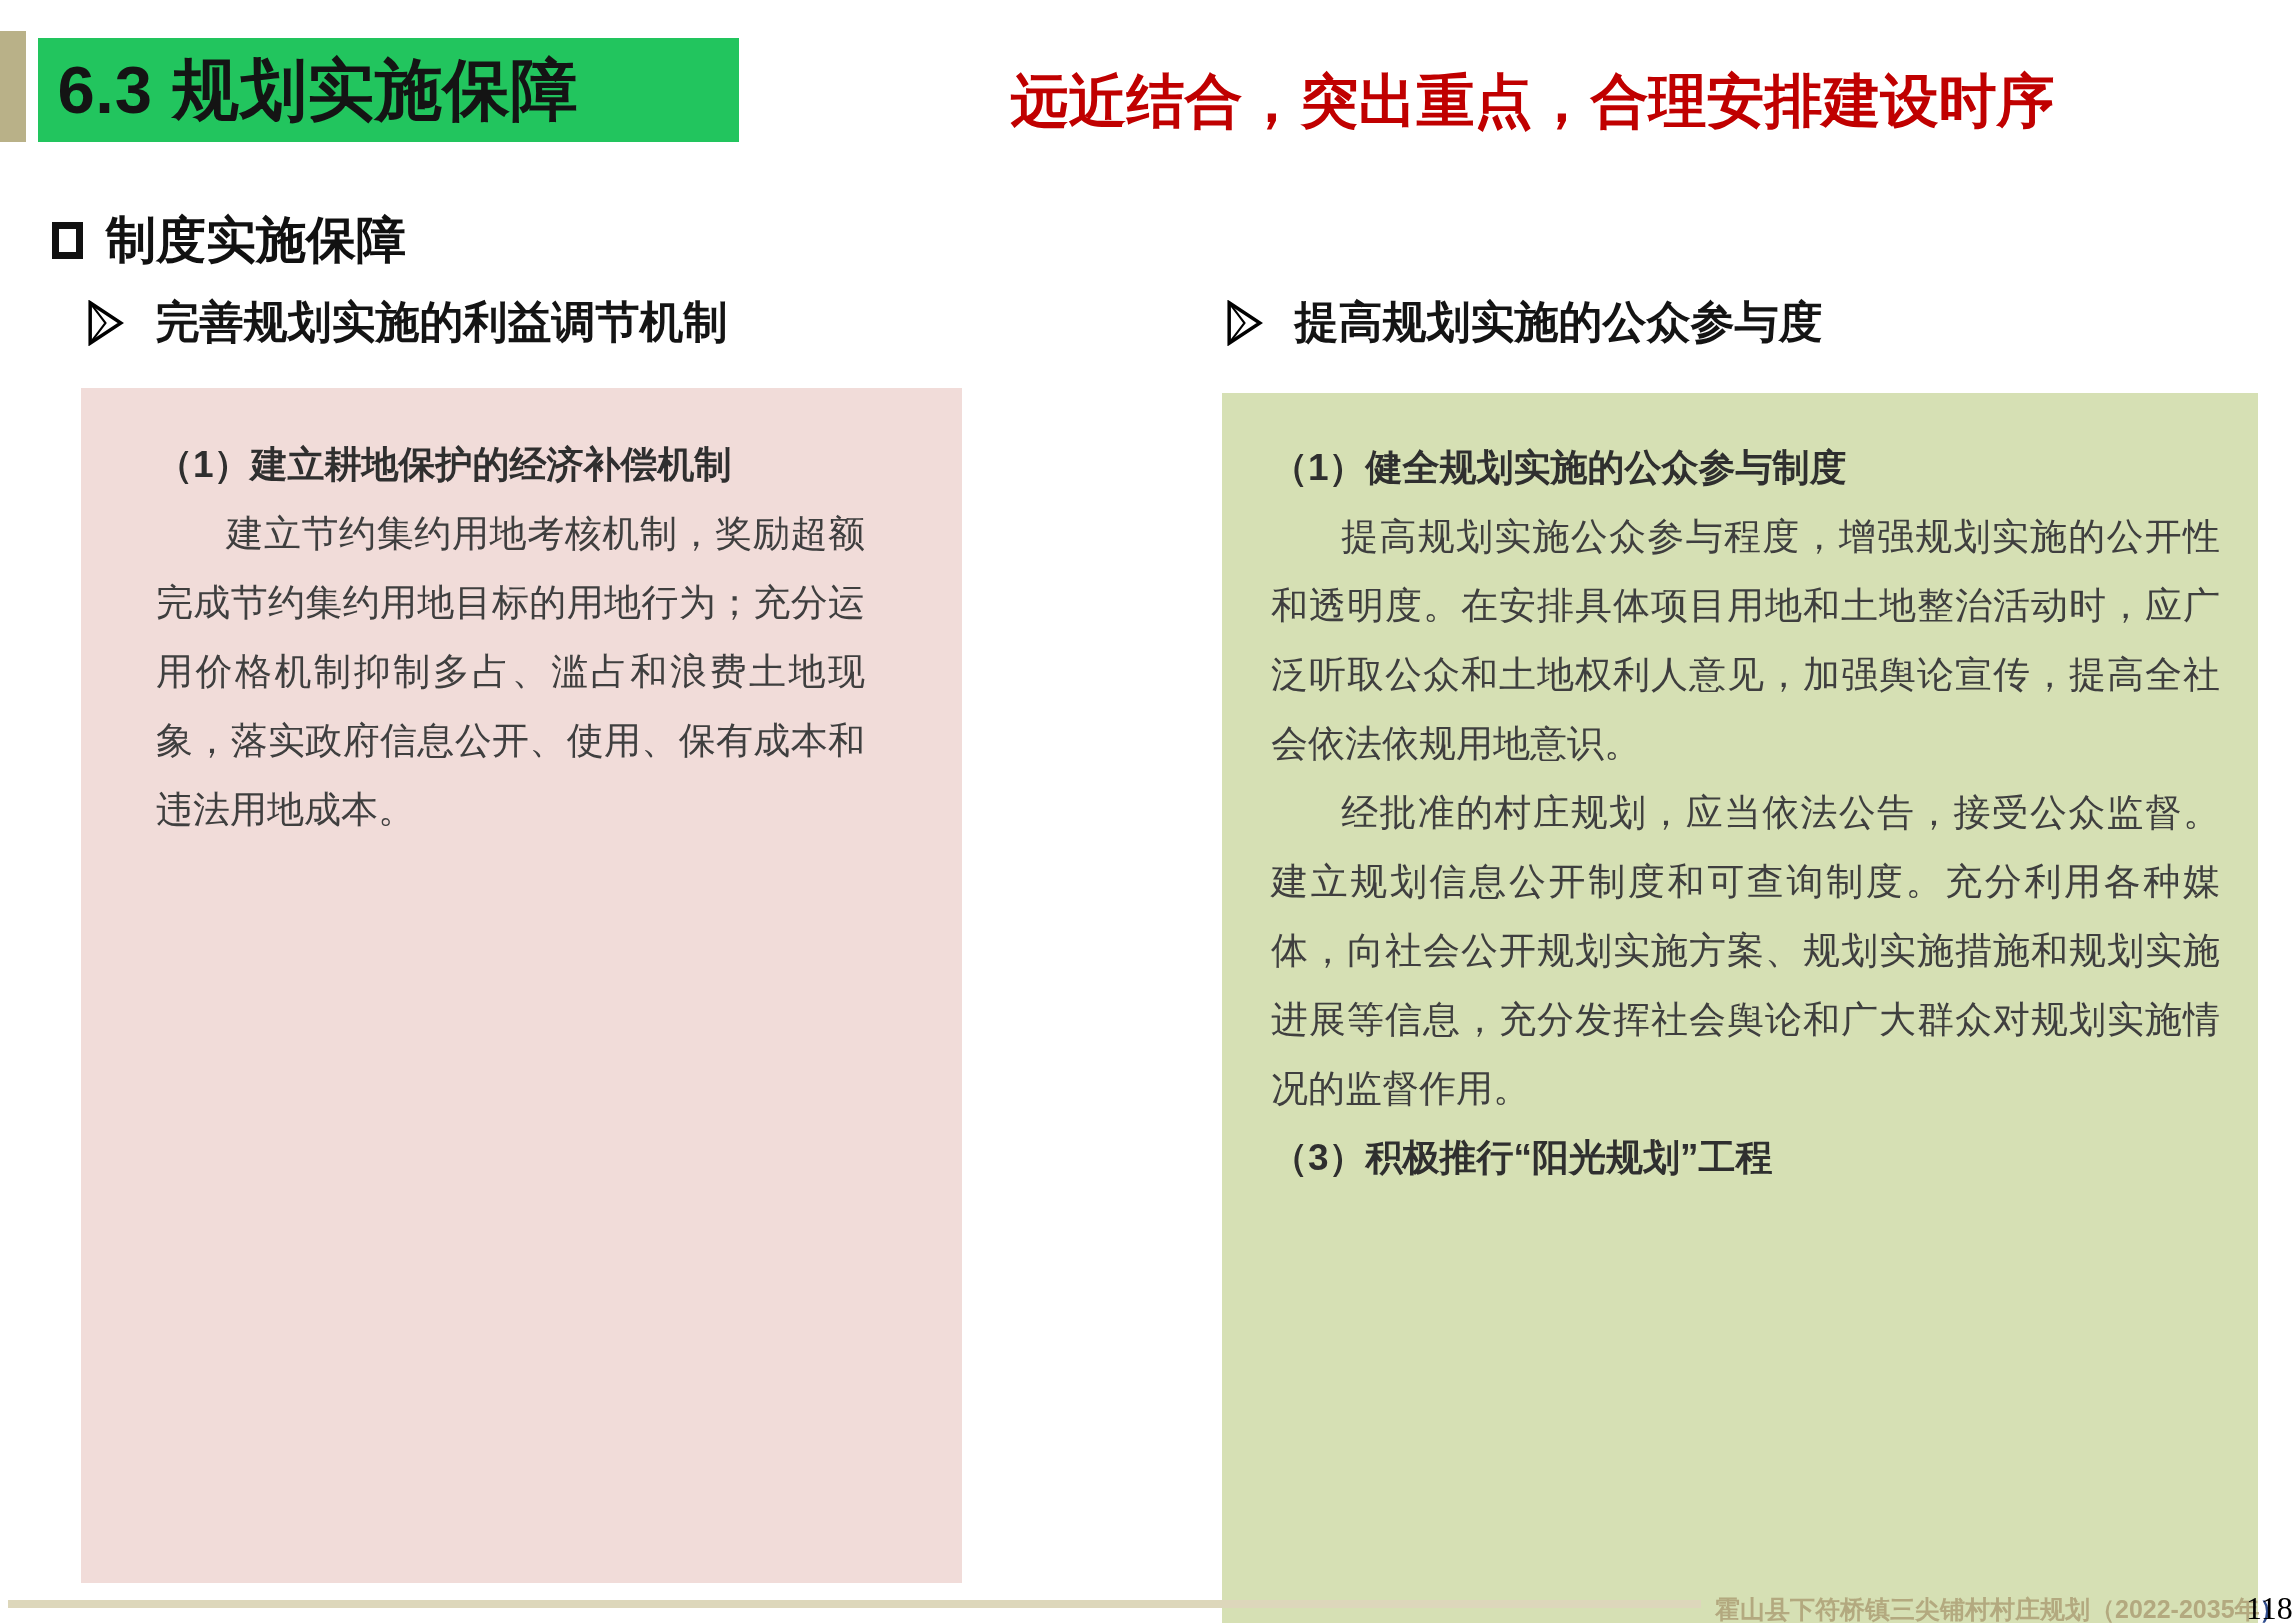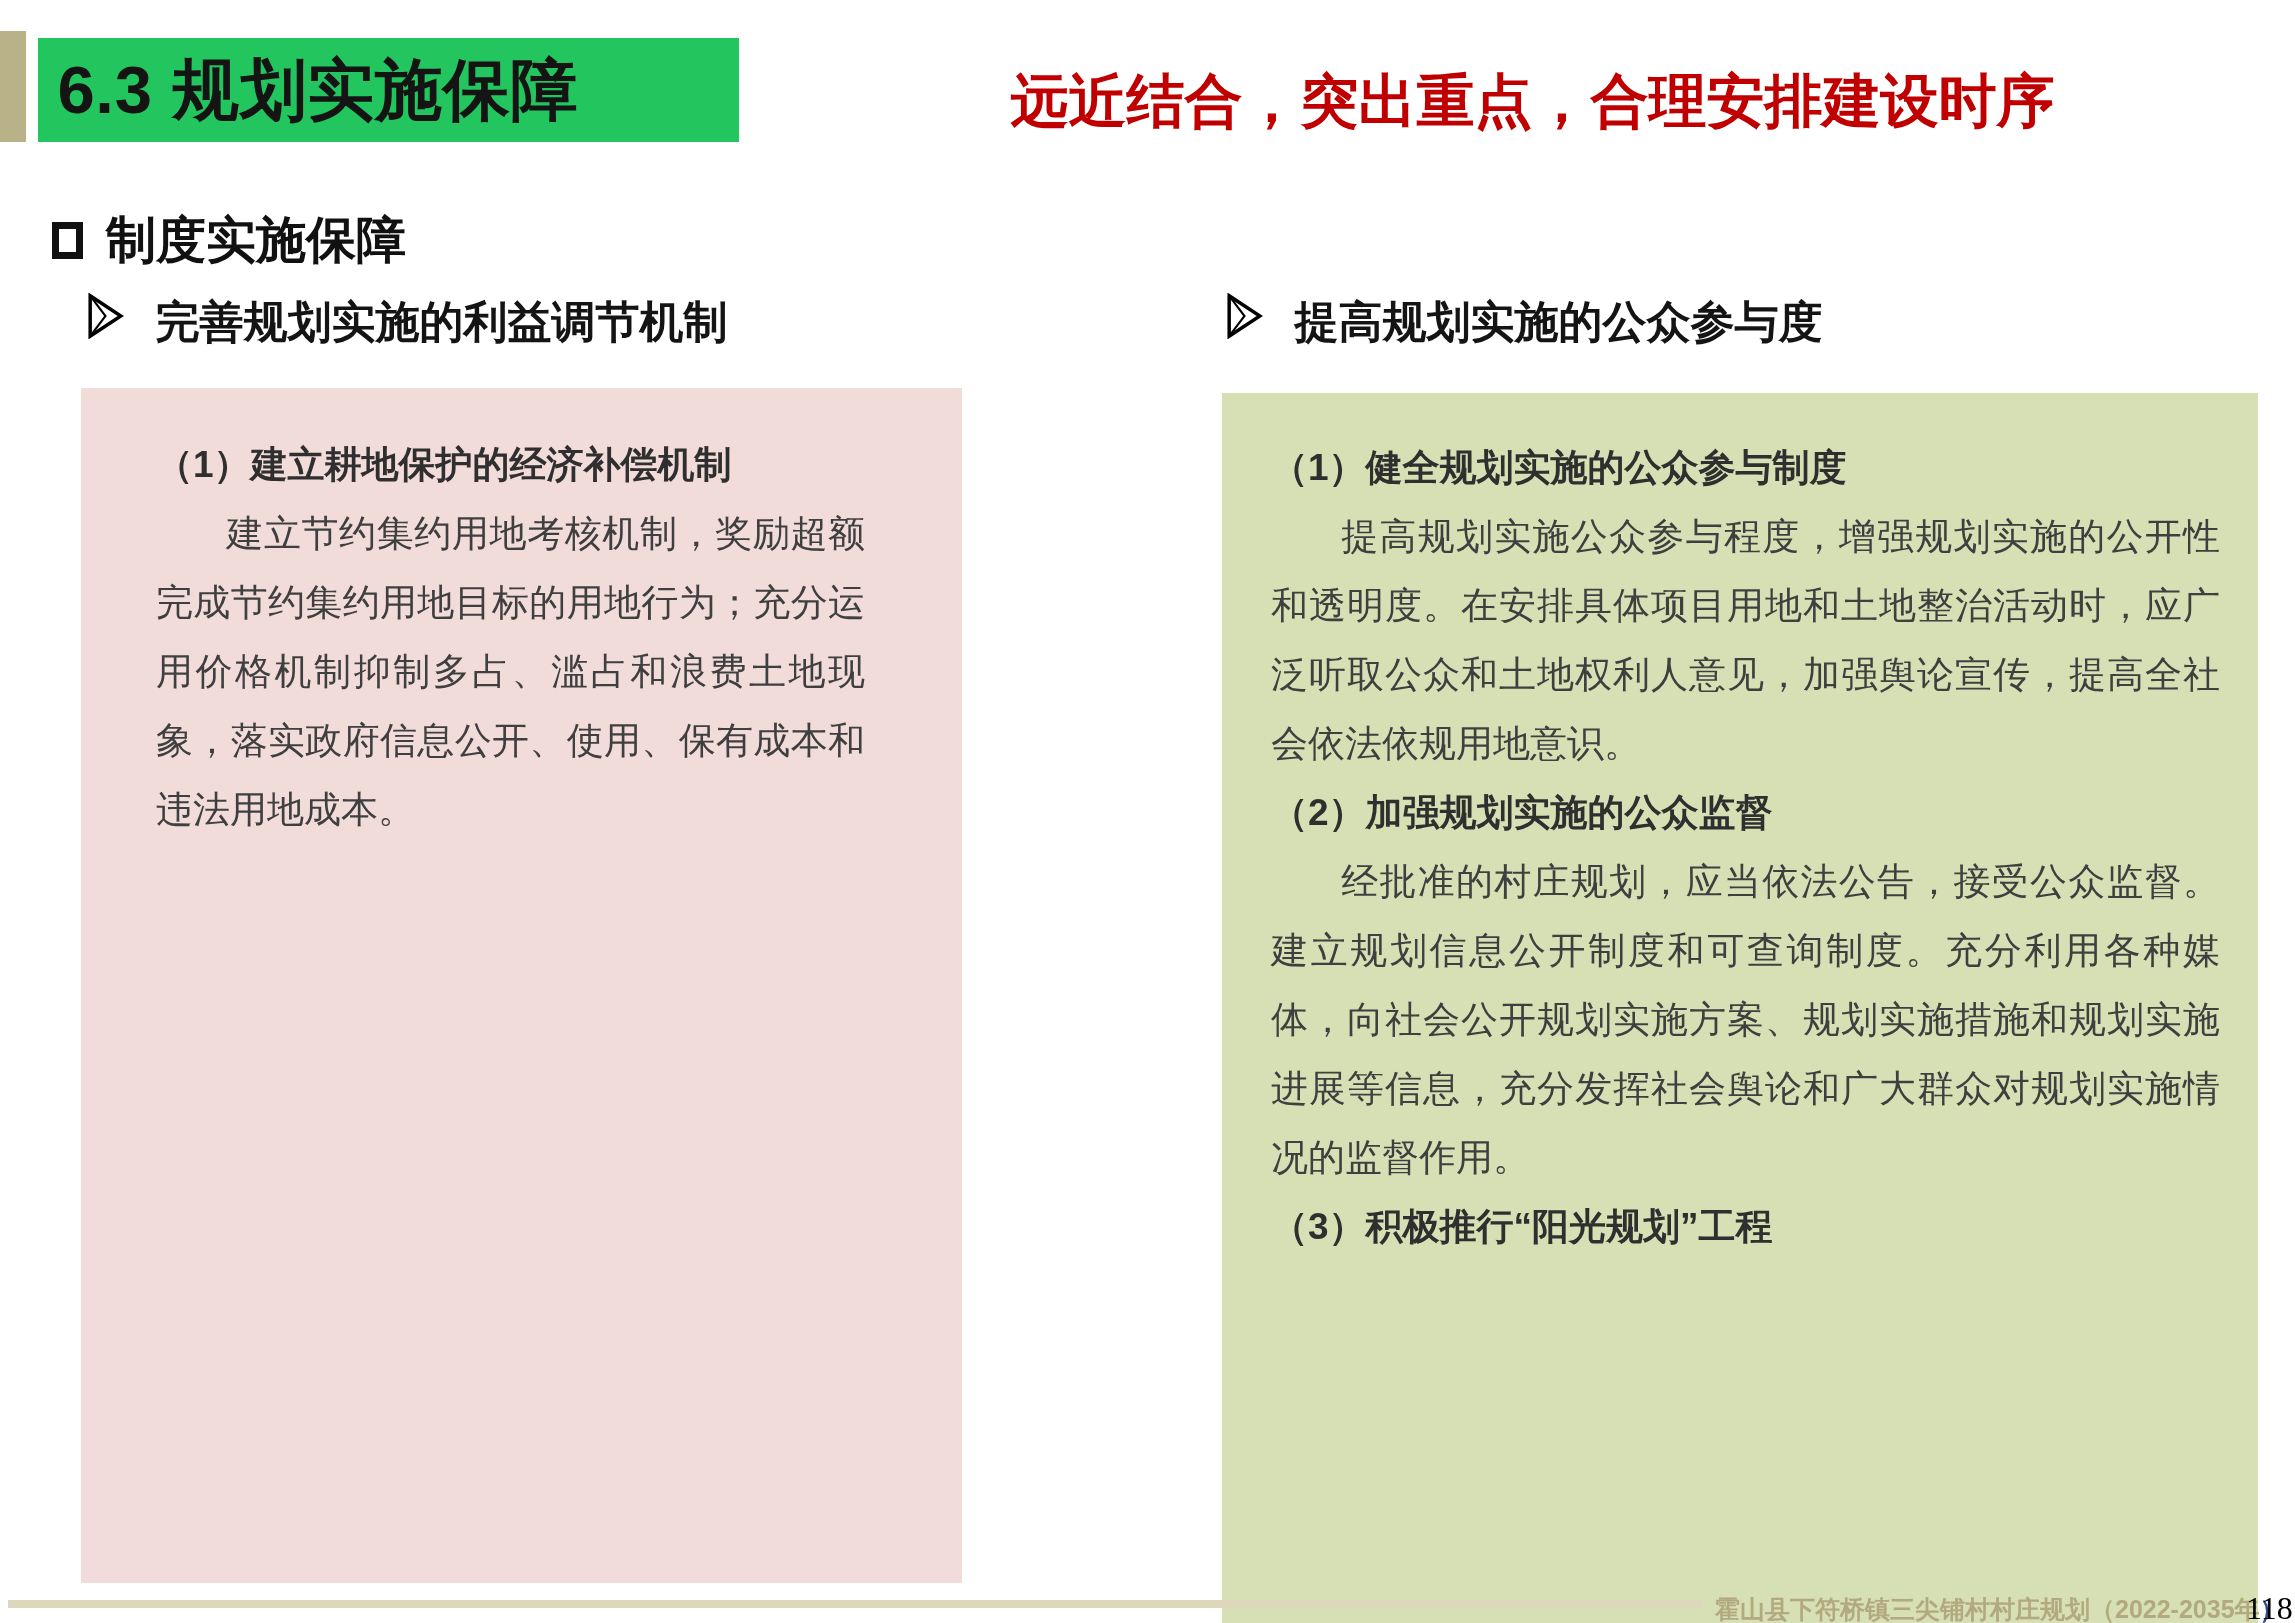--- a/index.html
+++ b/index.html
@@ -23,21 +23,21 @@
   .section-heading{
     position:absolute;left:52px;top:207px;display:flex;align-items:center;
     font-size:50px;font-weight:900;color:#111111;
   }
   .square-bullet{
     width:30.5px;height:37px;border:7.6px solid #111111;box-sizing:border-box;
     margin-right:23.6px;flex:0 0 auto;
   }
   
   .subheading{
-    position:absolute;display:flex;align-items:flex-start;
+    position:absolute;display:flex;align-items:center;
     font-size:44px;font-weight:900;color:#141414;white-space:nowrap;
   }
   .subheading.left{left:86px;top:293px;}
   .subheading.right{left:1225px;top:293px;}
   .arrow-icon{width:39px;height:46px;margin-right:30.5px;flex:0 0 auto;}
   
   .panel{
     position:absolute;box-sizing:border-box;
     font-size:37px;line-height:69px;color:#3f3f3f;text-align:justify;
   }
@@ -89,21 +89,20 @@
 </div>
 
 <div class="panel pink">
   <p class="h">（1）建立耕地保护的经济补偿机制</p>
   <p class="b">建立节约集约用地考核机制，奖励超额完成节约集约用地目标的用地行为；充分运用价格机制抑制多占、滥占和浪费土地现象，落实政府信息公开、使用、保有成本和违法用地成本。</p>
 </div>
 
 <div class="panel green">
   <p class="h">（1）健全规划实施的公众参与制度</p>
   <p class="b">提高规划实施公众参与程度，增强规划实施的公开性和透明度。在安排具体项目用地和土地整治活动时，应广泛听取公众和土地权利人意见，加强舆论宣传，提高全社会依法依规用地意识。</p>
-  <p class="h">（2）加强规划实施的公众监督</p>
   <p class="b">经批准的村庄规划，应当依法公告，接受公众监督。建立规划信息公开制度和可查询制度。充分利用各种媒体，向社会公开规划实施方案、规划实施措施和规划实施进展等信息，充分发挥社会舆论和广大群众对规划实施情况的监督作用。</p>
   <p class="h">（3）积极推行“阳光规划”工程</p>
 </div>
 
 <div class="footer-line"></div>
 <div class="footer-text">
   <span>霍山县下符桥镇三尖铺村村庄规划（2022-2035年</span><span class="bracket">）</span>
 </div>
 <div class="page-number">118</div>
 

